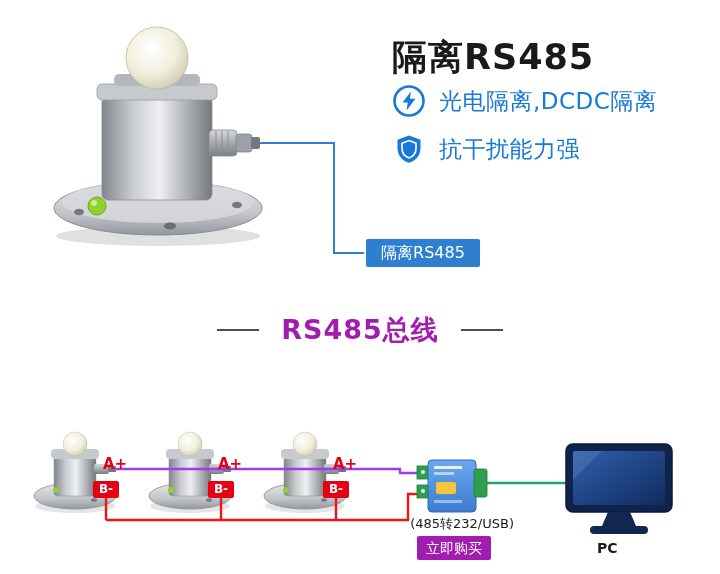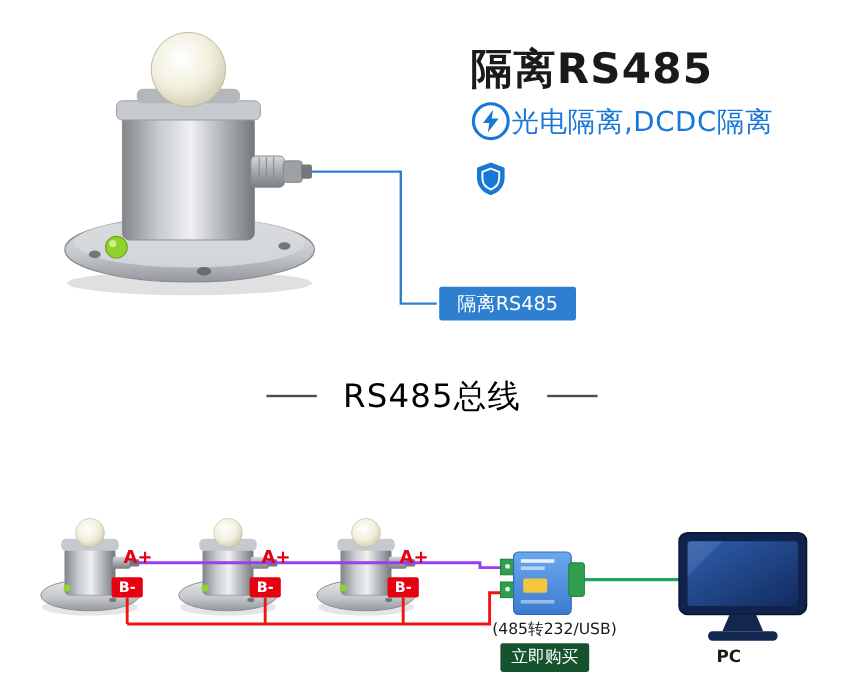--- a/index.html
+++ b/index.html
@@ -6,39 +6,39 @@
   html,body { background:#ffffff; }
   body { font-family:"DejaVu Sans","Liberation Sans",sans-serif; }
   .page { position:relative; width:720px; height:574px; background:#ffffff; overflow:hidden; }
 
   .top-illustration { position:absolute; left:0; top:0; }
   .diagram-svg { position:absolute; left:0; top:424px; }
 
   .page-title { position:absolute; left:392px; top:34px; font-size:35px; font-weight:700; color:#1a1a1a; letter-spacing:1px; }
 
   .features { position:absolute; left:392px; top:84px; }
-  .feature-row { display:flex; align-items:center; height:34px; margin-bottom:14px; }
+  .feature-row { display:flex; align-items:center; gap:13px; height:34px; margin-bottom:14px; }
   .ficon { width:34px; height:34px; flex:none; }
   .feature-label { font-size:23px; color:#1778d8; font-weight:500; letter-spacing:0.5px; white-space:nowrap; }
 
   .callout-box { position:absolute; left:366px; top:239px; width:114px; height:28px; background:#2e7fd0;
                  color:#fff; font-size:16px; text-align:center; line-height:28px; border-radius:2px; }
 
   .bus-divider { position:absolute; top:312px; left:0; width:720px; display:flex; align-items:center; justify-content:center; gap:22px; }
-  .bus-title { font-size:27px; color:#000000; font-weight:400; letter-spacing:1px; }
+  .bus-title { font-size:27px; color:#a21caf; font-weight:700; letter-spacing:1px; }
   .dash { display:inline-block; width:42px; height:2px; background:#4d4d4d; }
 
   .bus-desc { position:absolute; top:359px; left:0; width:720px; text-align:center; font-size:16px; color:#4d4d4d; line-height:1.8; }
 
   .a-label { position:absolute; top:455px; font-size:15px; font-weight:700; color:#e60012; }
   .b-label { position:absolute; top:481px; width:26px; height:17px; background:#e60012; color:#fff;
              font-size:12px; font-weight:700; text-align:center; line-height:17px; border-radius:2px; }
 
   .converter-caption { position:absolute; top:515px; left:394px; width:120px; text-align:right; font-size:13px; color:#1a1a1a; }
-  .buy-button { position:absolute; top:536px; left:417px; width:74px; height:24px; background:#14532d; color:#fff;
+  .buy-button { position:absolute; top:536px; left:417px; width:74px; height:24px; background:#a21caf; color:#fff;
                 font-size:14px; text-align:center; line-height:24px; border-radius:2px; cursor:pointer; }
   .pc-label { position:absolute; top:540px; left:597px; width:46px; text-align:left; font-size:14px; font-weight:600; color:#1a1a1a; }
 </style>
 </head>
 <body>
 
 <div class="page">
 
   <svg class="top-illustration" width="500" height="300" viewBox="0 0 500 300">
     <defs>
@@ -100,20 +100,21 @@
         <circle cx="17" cy="17" r="14.5" fill="none" stroke="#1778d8" stroke-width="2.6"></circle>
         <path d="M19 7.5 L10.5 18.5 L15.8 18.5 L14.5 26.5 L23.5 14.8 L17.8 14.8 Z" fill="#1778d8"></path>
       </svg>
       <span class="feature-label">光电隔离,DCDC隔离</span>
     </div>
     <div class="feature-row">
       <svg class="ficon" viewBox="0 0 34 34">
         <path d="M17 3.5 L28.5 7.8 V16.2 C28.5 23.5 23.6 28.6 17 30.8 C10.4 28.6 5.5 23.5 5.5 16.2 V7.8 Z" fill="#1778d8"></path>
         <path d="M17 8.5 L24 11.2 V16.4 C24 21 21 24.4 17 25.9 C13 24.4 10 21 10 16.4 V11.2 Z" fill="none" stroke="#ffffff" stroke-width="1.6"></path>
       </svg>
+      <span class="feature-label">抗干扰能力强</span>
     </div>
   </div>
 
   <div class="callout-box">隔离RS485</div>
 
   <div class="bus-divider">
     <span class="dash"></span>
     <span class="bus-title">RS485总线</span>
     <span class="dash"></span>
   </div>

